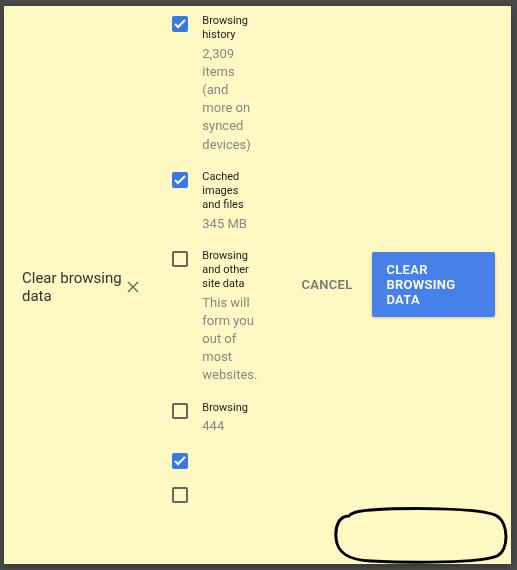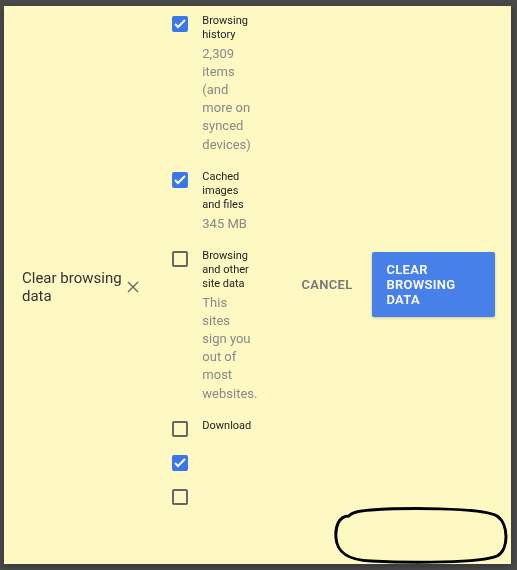--- a/index.html
+++ b/index.html
@@ -179,27 +179,28 @@
         </div>
         <div class="opt-text">
           <div class="opt-label">Cached images and files</div>
           <div class="opt-sub">345 MB</div>
         </div>
       </div>
       <div class="opt">
         <div class="checkbox"></div>
         <div class="opt-text">
           <div class="opt-label">Browsing and other site data</div>
-          <div class="opt-sub">This sites sign you out of most websites.</div>
+          <div class="opt-sub">This will form you out of most websites.</div>
         </div>
       </div>
       <div class="opt">
         <div class="checkbox"></div>
         <div class="opt-text">
-          <div class="opt-label">Download</div>
+          <div class="opt-label">Browsing</div>
+          <div class="opt-sub">444</div>
         </div>
       </div>
       <div class="opt">
         <div class="checkbox checked">
           <svg width="12" height="10" viewBox="0 0 12 10">
             <path d="M1 5 L4 8 L11 1" stroke="#fff" stroke-width="2" fill="none"></path>
           </svg>
         </div>
       </div>
       <div class="opt">

